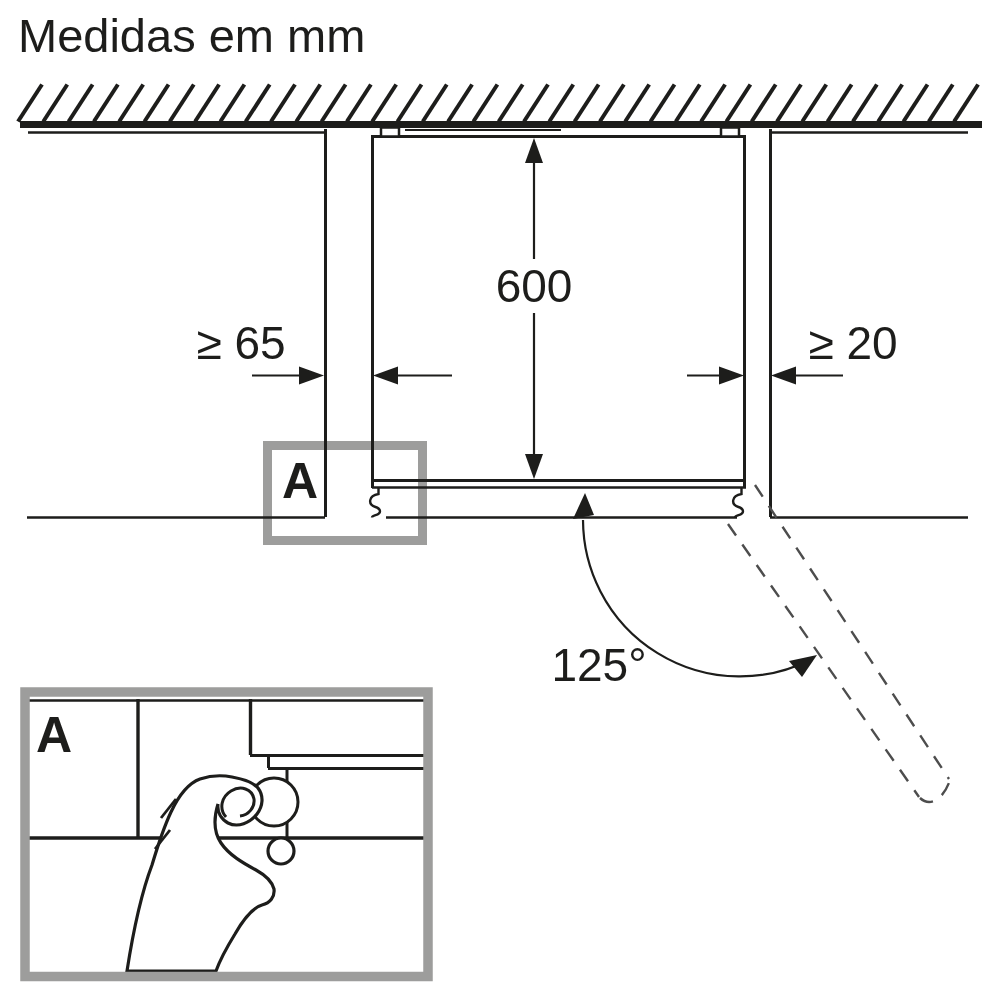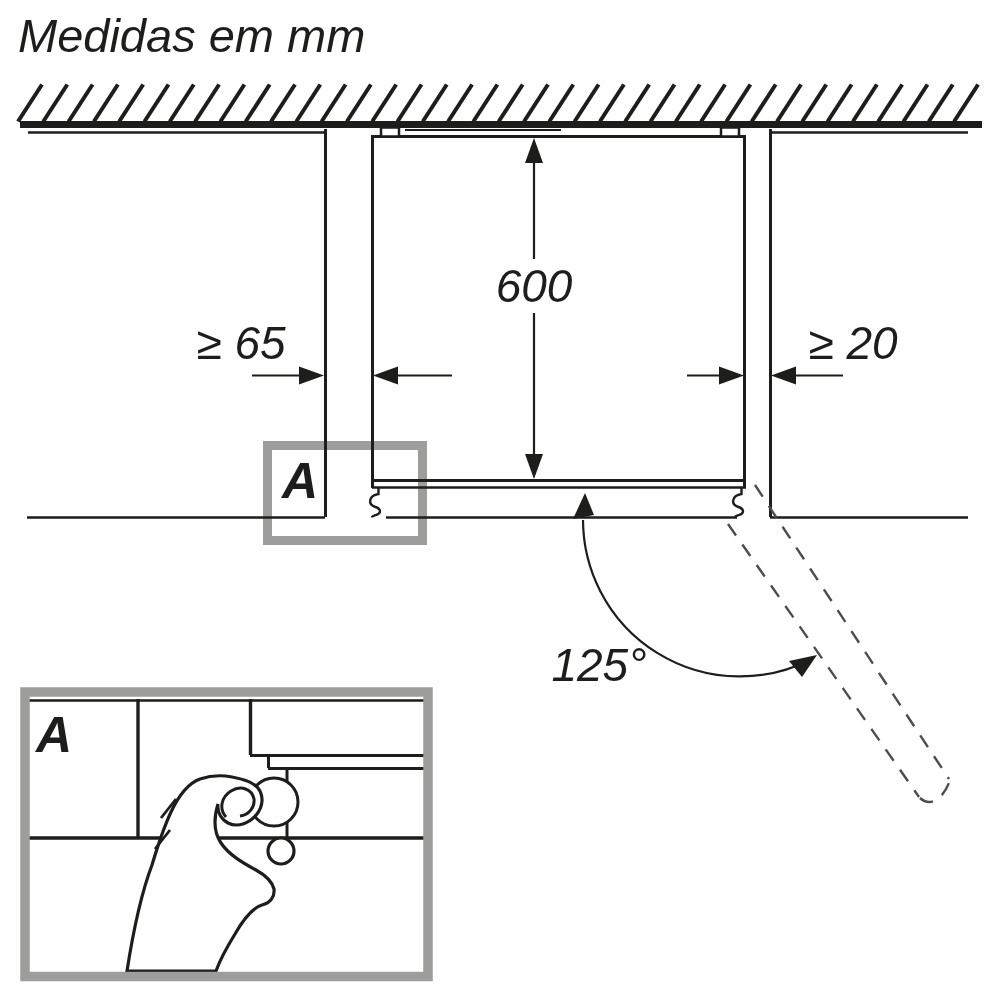--- a/index.html
+++ b/index.html
@@ -1,16 +1,16 @@
 <!DOCTYPE html>
 <html style="--line: #1d1d1b; --gray: #9d9d9c; --dashc: #4d4d4d; --bg: #ffffff;"><head>
 <meta charset="utf-8">
 <style>
   html,body{margin:0;padding:0;background:#fff;}
-  .stage{position:relative;width:1000px;height:1000px;background:var(--bg,#fff);overflow:hidden;font-style:italic;}
+  .stage{position:relative;width:1000px;height:1000px;background:var(--bg,#fff);overflow:hidden;}
   svg{display:block;}
   .ln{stroke:var(--line,#1d1d1b);fill:none;}
   .fillln{fill:var(--line,#1d1d1b);stroke:none;}
   .whitefill{fill:#ffffff;stroke:none;}
   .whiteln{fill:#ffffff;stroke:var(--line,#1d1d1b);}
   .gray{stroke:var(--gray,#9d9d9c);fill:none;}
   .dash{stroke:var(--dashc,#4d4d4d);fill:none;stroke-dasharray:14 11;}
   text{fill:var(--line,#1d1d1b);font-family:"Liberation Sans",sans-serif;}
   .t-title{font-size:47px;}
   .t-dim{font-size:46px;}

